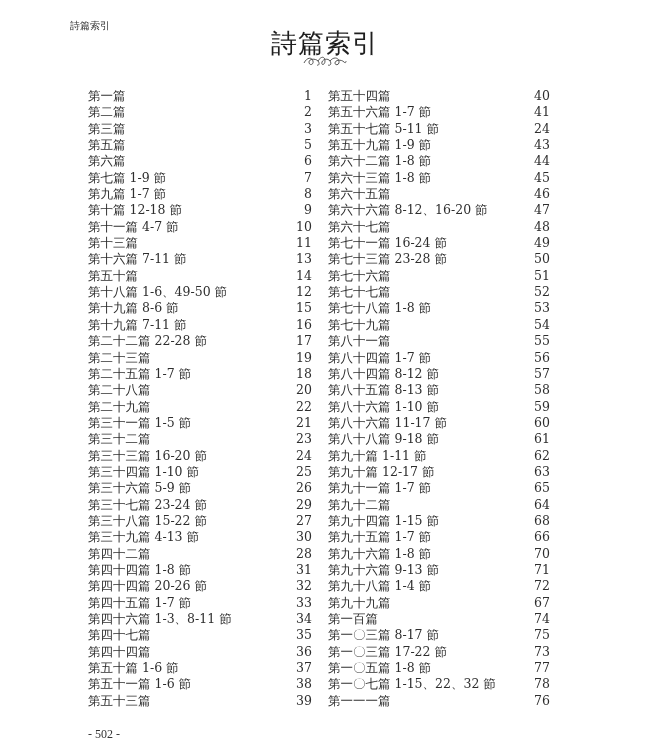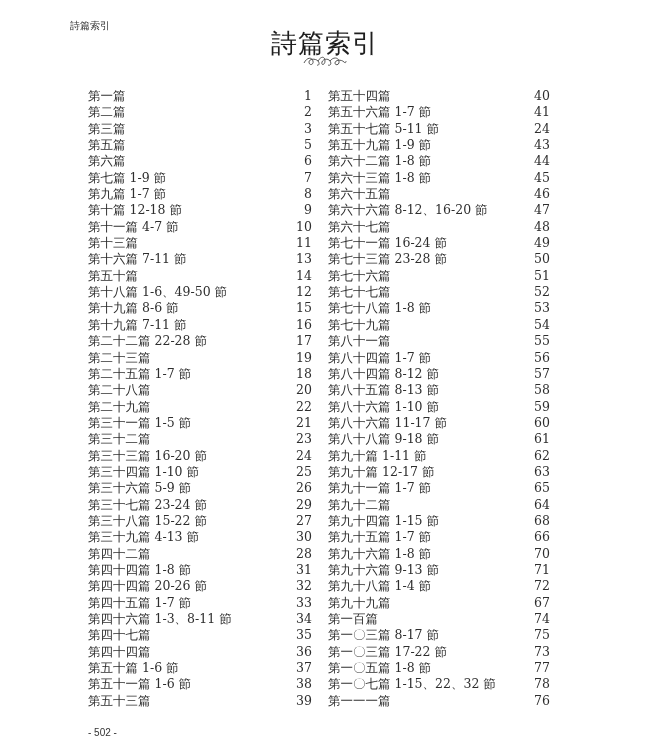--- a/index.html
+++ b/index.html
@@ -6,21 +6,21 @@
     body { width: 650px; height: 750px; position: relative; overflow: hidden; color: #2a2a2a; }
     .running-head { position: absolute; left: 70px; top: 19px; font-family: "DejaVu Sans", sans-serif; font-size: 10px; color: #333; }
     .title { position: absolute; left: 0; width: 650px; top: 26px; text-align: center; font-family: "DejaVu Sans", sans-serif; font-size: 26px; color: #1e1e1e; letter-spacing: 1px; }
     .ornament { position: absolute; left: 300px; top: 54px; width: 50px; height: 14px; }
     .column { position: absolute; top: 88px; }
     .col-left { left: 88px; width: 224px; }
     .col-right { left: 328px; width: 222px; }
     .row { display: flex; justify-content: space-between; align-items: baseline; height: 16.35px; font-family: "DejaVu Serif", serif; font-size: 12.5px; color: #2e2e2e; white-space: nowrap; }
     .row .label { flex: 1; overflow: hidden; }
     .row .page { text-align: right; min-width: 22px; }
-    .folio { position: absolute; left: 88px; top: 727px; font-family: Liberation Sans, sans-serif; font-size: 10px; color: #333; }
+    .folio { position: absolute; left: 88px; top: 727px; font-family: Liberation Serif, serif; font-size: 12px; color: #333; }
   </style>
 </head>
 <body>
 
 <div class="running-head">詩篇索引</div>
 <div class="title">詩篇索引</div>
 <svg class="ornament" viewBox="0 0 50 14">
   <path d="M4 9 C7 3, 12 3, 13 7 C14 11, 9 12, 9 8 C9 5, 15 4, 18 7 C20 9, 19 12, 17 11 M18 7 C21 2, 25 2, 25 7 C25 11, 21 12, 22 8 C23 5, 28 4, 30 7 C32 10, 30 12, 28 11 M30 7 C33 3, 38 3, 39 7 C40 11, 35 12, 35 9 C35 6, 41 5, 44 8 C46 10, 46 7, 46 7" fill="none" stroke="#444" stroke-width="0.9"></path>
 </svg>
 

